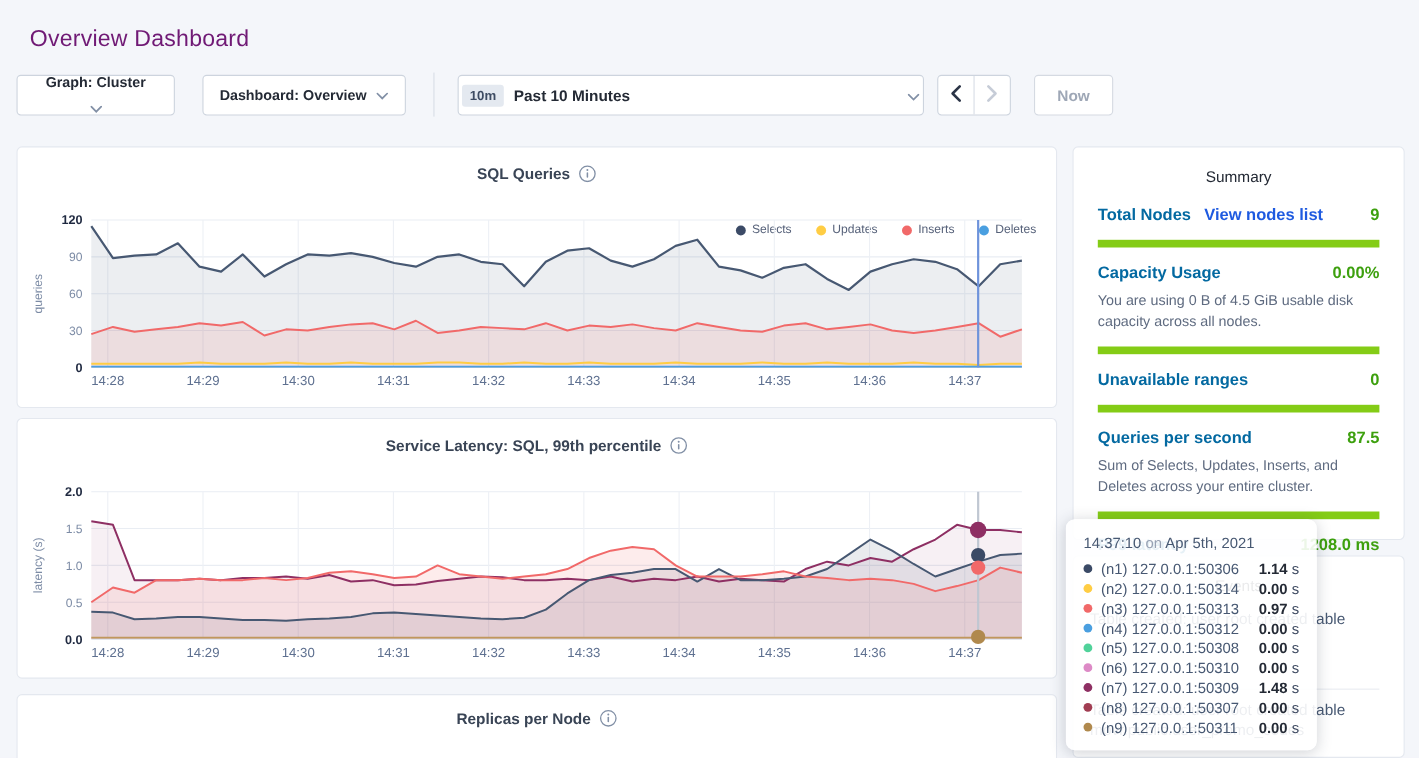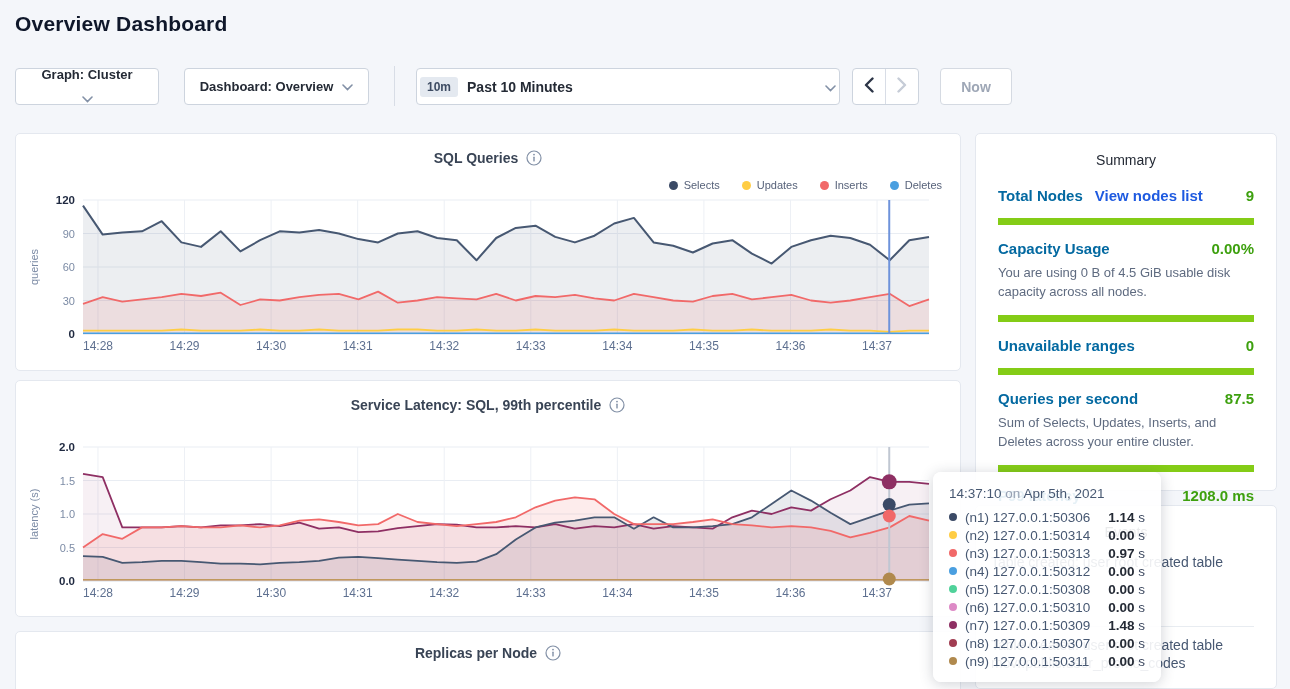--- a/index.html
+++ b/index.html
@@ -1,18 +1,18 @@
 <!DOCTYPE html>
 <html><head>
 <meta charset="utf-8">
 <style>
   html,body{margin:0;padding:0;}
   body{font-family:"Liberation Sans","DejaVu Sans",sans-serif;background:#F4F6FA;}
   .page{position:relative;width:1290px;height:689px;overflow:hidden;background:#F4F6FA;}
-  .page-title{position:absolute;left:15px;top:12px;margin:0;font-size:21px;font-weight:700;color:#0f172a;letter-spacing:.2px;}
+  .page-title{position:absolute;left:15px;top:12px;margin:12px;font-size:21px;font-weight:400;color:#701a75;letter-spacing:.2px;}
 
   
   .btn{position:absolute;box-sizing:border-box;height:37px;background:#fff;border:1px solid #CDD4DE;border-radius:4px;
        display:flex;align-items:center;justify-content:center;gap:9px;font-size:13px;font-weight:700;color:#242A35;cursor:pointer;padding:0 12px;}
   .graph-btn{left:15px;top:68px;width:144px;flex-direction:column;}
   .dash-btn{left:184px;top:68px;width:185px;}
   .vdivider{position:absolute;left:394px;top:66px;width:1px;height:40px;background:#D8DDE6;}
   .time-btn{left:416px;top:68px;width:424px;justify-content:flex-start;padding:0 3px;font-size:14px;}
   .time-badge{background:#E4E9F0;color:#3E4C63;font-size:12px;font-weight:700;border-radius:3px;padding:3px 7px;}
   .time-btn .chev{margin-left:auto;}
@@ -24,21 +24,21 @@
   
   .panel{position:absolute;box-sizing:border-box;background:#fff;border:1px solid #E4E8EF;border-radius:5px;}
   .sql-panel{left:15px;top:133px;width:946px;height:238px;}
   .latency-panel{left:15px;top:380px;width:946px;height:237px;}
   .replicas-panel{left:15px;top:631px;width:946px;height:70px;}
   .chart-title-row{position:absolute;left:0;right:0;display:flex;align-items:center;justify-content:center;gap:8px;}
   .sql-panel .chart-title-row,.latency-panel .chart-title-row{top:16px;}
   .replicas-panel .chart-title-row{top:13px;}
   .chart-title{font-size:14px;font-weight:700;color:#394455;}
   .legend{position:absolute;top:45px;right:18px;display:flex;gap:22px;}
-  .legend-item{display:flex;align-items:center;gap:6px;cursor:pointer;}
+  .legend-item{display:flex;align-items:center;gap:6px;cursor:pointer;margin-top:24px;}
   .legend-item .dot{width:9px;height:9px;border-radius:50%;}
   .legend-item .lab{font-size:11px;color:#57627A;}
   .chart-svg{position:absolute;inset:0;width:100%;height:100%;}
   .ytick{font-family:"Liberation Sans",sans-serif;font-size:11px;fill:#7C8BA5;}
   .ytick.strong{font-size:11.5px;font-weight:700;fill:#1F2940;}
   .xtick{font-family:"Liberation Sans",sans-serif;font-size:12px;fill:#5E7090;}
   .axis-unit{font-family:"Liberation Sans",sans-serif;font-size:11px;fill:#7C8BA5;}
 
   
   .summary-panel{left:975px;top:133px;width:302px;height:358px;}
@@ -54,21 +54,21 @@
 
   
   .events-panel{left:975px;top:505px;width:302px;height:184px;overflow:hidden;}
   .event-line{position:absolute;font-size:14px;color:#475872;white-space:nowrap;}
   .e1l1{left:15px;top:48px;}
   .e2l1{left:15px;top:131px;}
   .e2l2{left:15px;top:149px;}
   .event-divider{position:absolute;left:22px;right:22px;top:120px;height:1px;background:#E8ECF1;}
 
   
-  .tooltip{position:absolute;left:933px;top:472px;width:228px;box-sizing:border-box;z-index:10;
+  .tooltip{position:absolute;left:969px;top:472px;width:228px;box-sizing:border-box;z-index:10;
            background:rgba(255,255,255,0.9);border-radius:8px;box-shadow:0 2px 14px rgba(40,50,70,0.22);padding:14px 16px 12px 16px;}
   .tt-header{font-size:13.5px;color:#475872;margin-bottom:7px;}
   .tt-on{color:#97A1B3;}
   .tt-row{display:flex;align-items:center;gap:8px;height:18px;}
   .tt-dot{width:8px;height:8px;border-radius:50%;flex:none;}
   .tt-label{font-size:13.5px;color:#475872;white-space:nowrap;}
   .tt-val{margin-left:auto;font-size:13.5px;font-weight:700;color:#242A35;white-space:nowrap;}
   .tt-unit{font-weight:400;color:#3E4A61;}
 
   .info-icon{display:inline-flex;}

